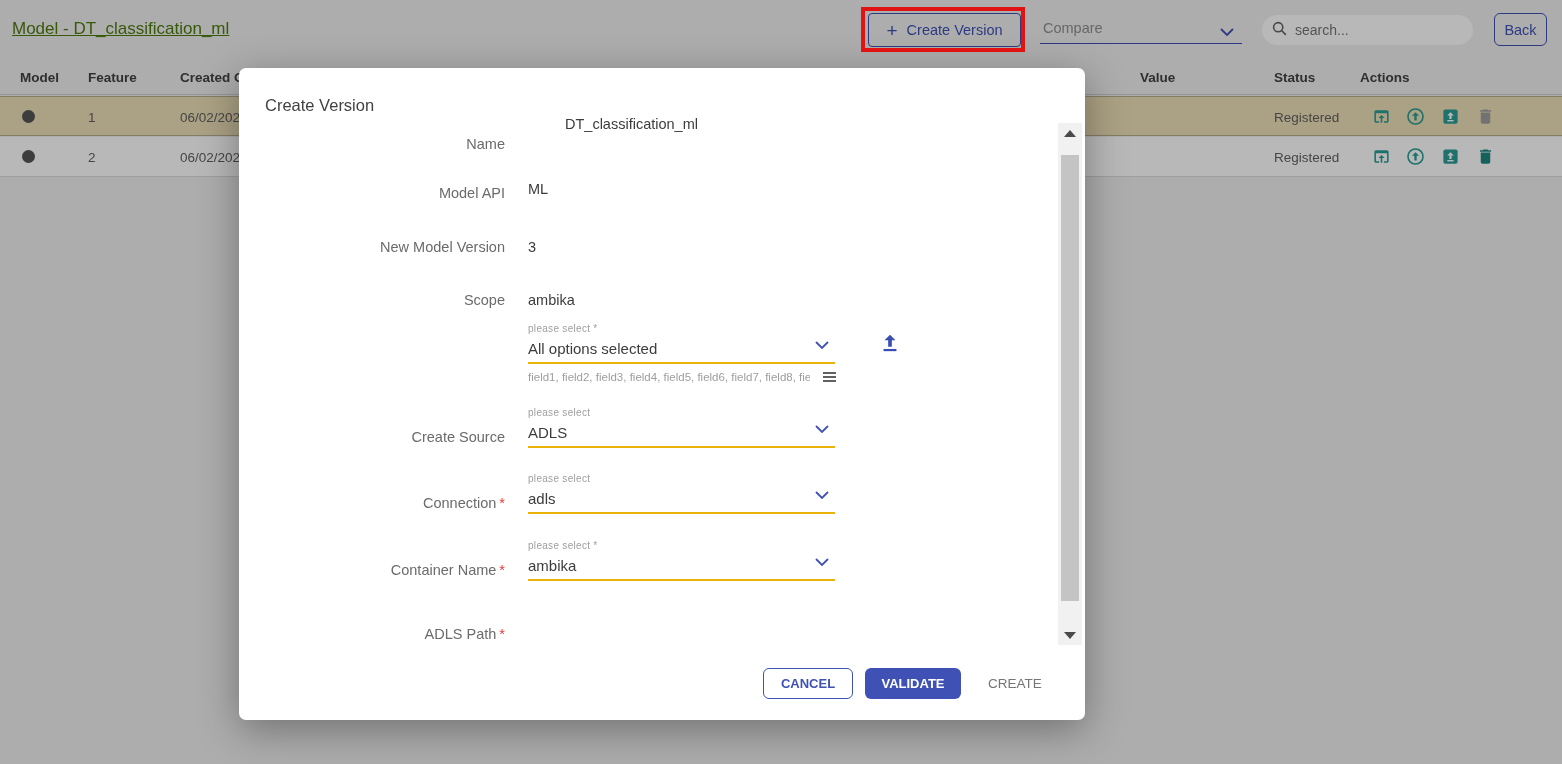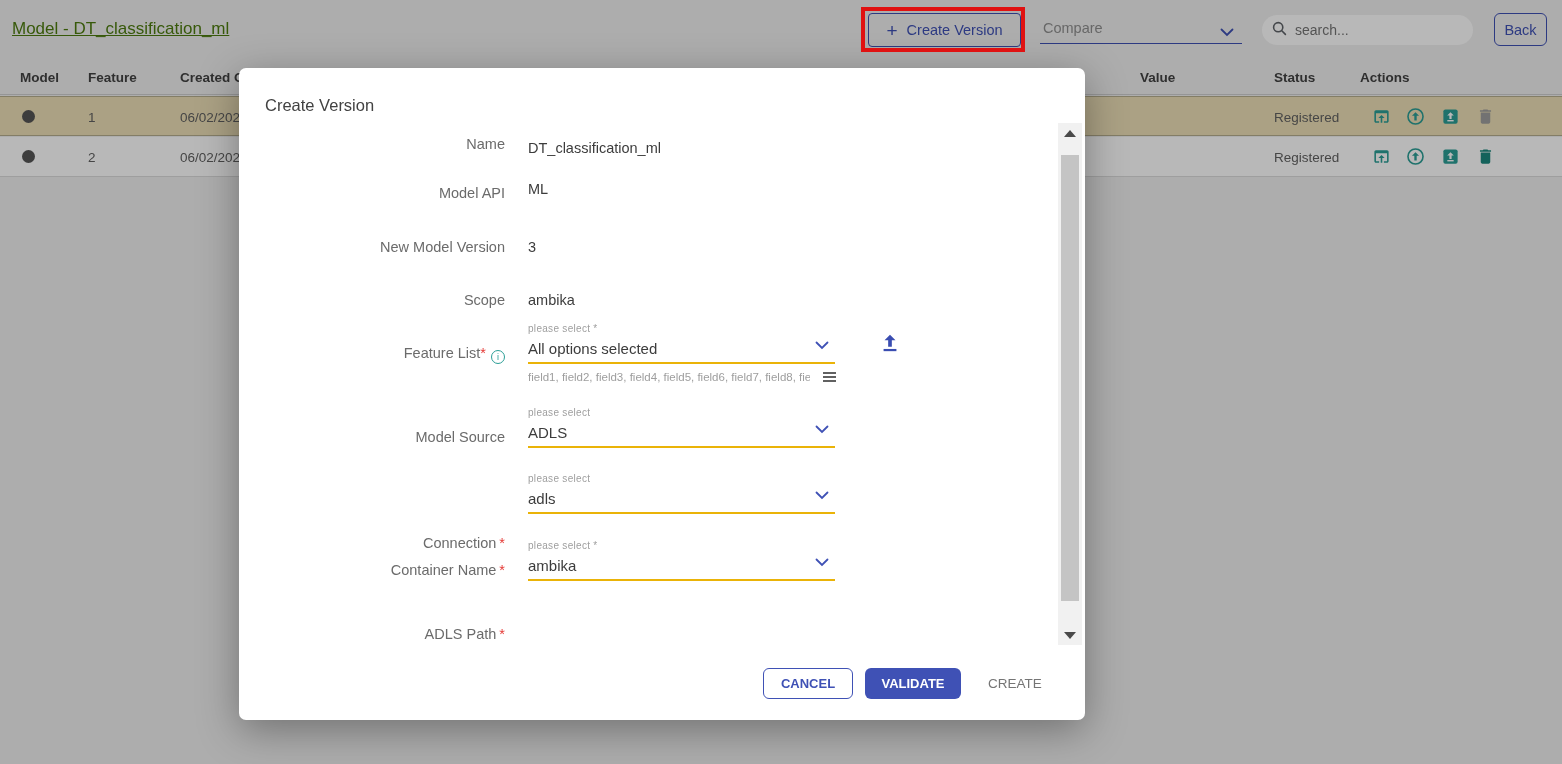--- a/index.html
+++ b/index.html
@@ -203,34 +203,31 @@
     </span>
   </div>
 </div>
 
 <div class="overlay"></div>
 
 <div class="modal">
   <div class="modal-title">Create Version</div>
 
   <div class="flabel" style="top:68px;">Name</div>
-  <div class="fvalue" style="top:72px;">DT_classification_ml</div>
+  <div class="fvalue" style="top:48px;margin-left:37px;">DT_classification_ml</div>
 
   <div class="flabel" style="top:117px;">Model API</div>
   <div class="fvalue" style="top:113px;">ML</div>
 
   <div class="flabel" style="top:171px;">New Model Version</div>
   <div class="fvalue" style="top:171px;">3</div>
 
   <div class="flabel" style="top:224px;">Scope</div>
   <div class="fvalue" style="top:224px;">ambika</div>
 
-  <div class="flabel" style="top:277px;">
-    <span>Feature List</span><span class="req" style="margin-left:0;">*</span><i class="info-icon"></i>
-  </div>
   <div class="select" style="top:255px;">
     <span class="float">please select *</span>
     <span class="val">All options selected</span>
     <span class="chev">
       <svg width="14" height="9" viewBox="0 0 14 9">
           <path d="M1.5 1.5 L7 7 L12.5 1.5" fill="none" stroke="#3f51b5" stroke-width="1.8" stroke-linecap="round"></path>
         </svg>
     </span>
   </div>
   <div class="helper">field1, field2, field3, field4, field5, field6, field7, field8, fiel...</div>
@@ -239,32 +236,32 @@
       <i></i>
       <i></i>
     </span>
   <span class="upload-icon">
     <svg viewBox="0 0 24 24" fill="currentColor">
         <path d="M12 3l-6 6h4v7h4V9h4z"></path>
         <rect x="5" y="18.5" width="14" height="2.4"></rect>
       </svg>
   </span>
 
-  <div class="flabel" style="top:361px;">Model Source</div>
+  <div class="flabel" style="top:361px;">Create Source</div>
   <div class="select" style="top:339px;">
     <span class="float">please select</span>
     <span class="val">ADLS</span>
     <span class="chev">
       <svg width="14" height="9" viewBox="0 0 14 9">
           <path d="M1.5 1.5 L7 7 L12.5 1.5" fill="none" stroke="#3f51b5" stroke-width="1.8" stroke-linecap="round"></path>
         </svg>
     </span>
   </div>
 
-  <div class="flabel" style="top:427px;margin-top:40px;">
+  <div class="flabel" style="top:427px;">
     <span>Connection</span><span class="req">*</span>
   </div>
   <div class="select" style="top:405px;">
     <span class="float">please select</span>
     <span class="val">adls</span>
     <span class="chev">
       <svg width="14" height="9" viewBox="0 0 14 9">
           <path d="M1.5 1.5 L7 7 L12.5 1.5" fill="none" stroke="#3f51b5" stroke-width="1.8" stroke-linecap="round"></path>
         </svg>
     </span>

